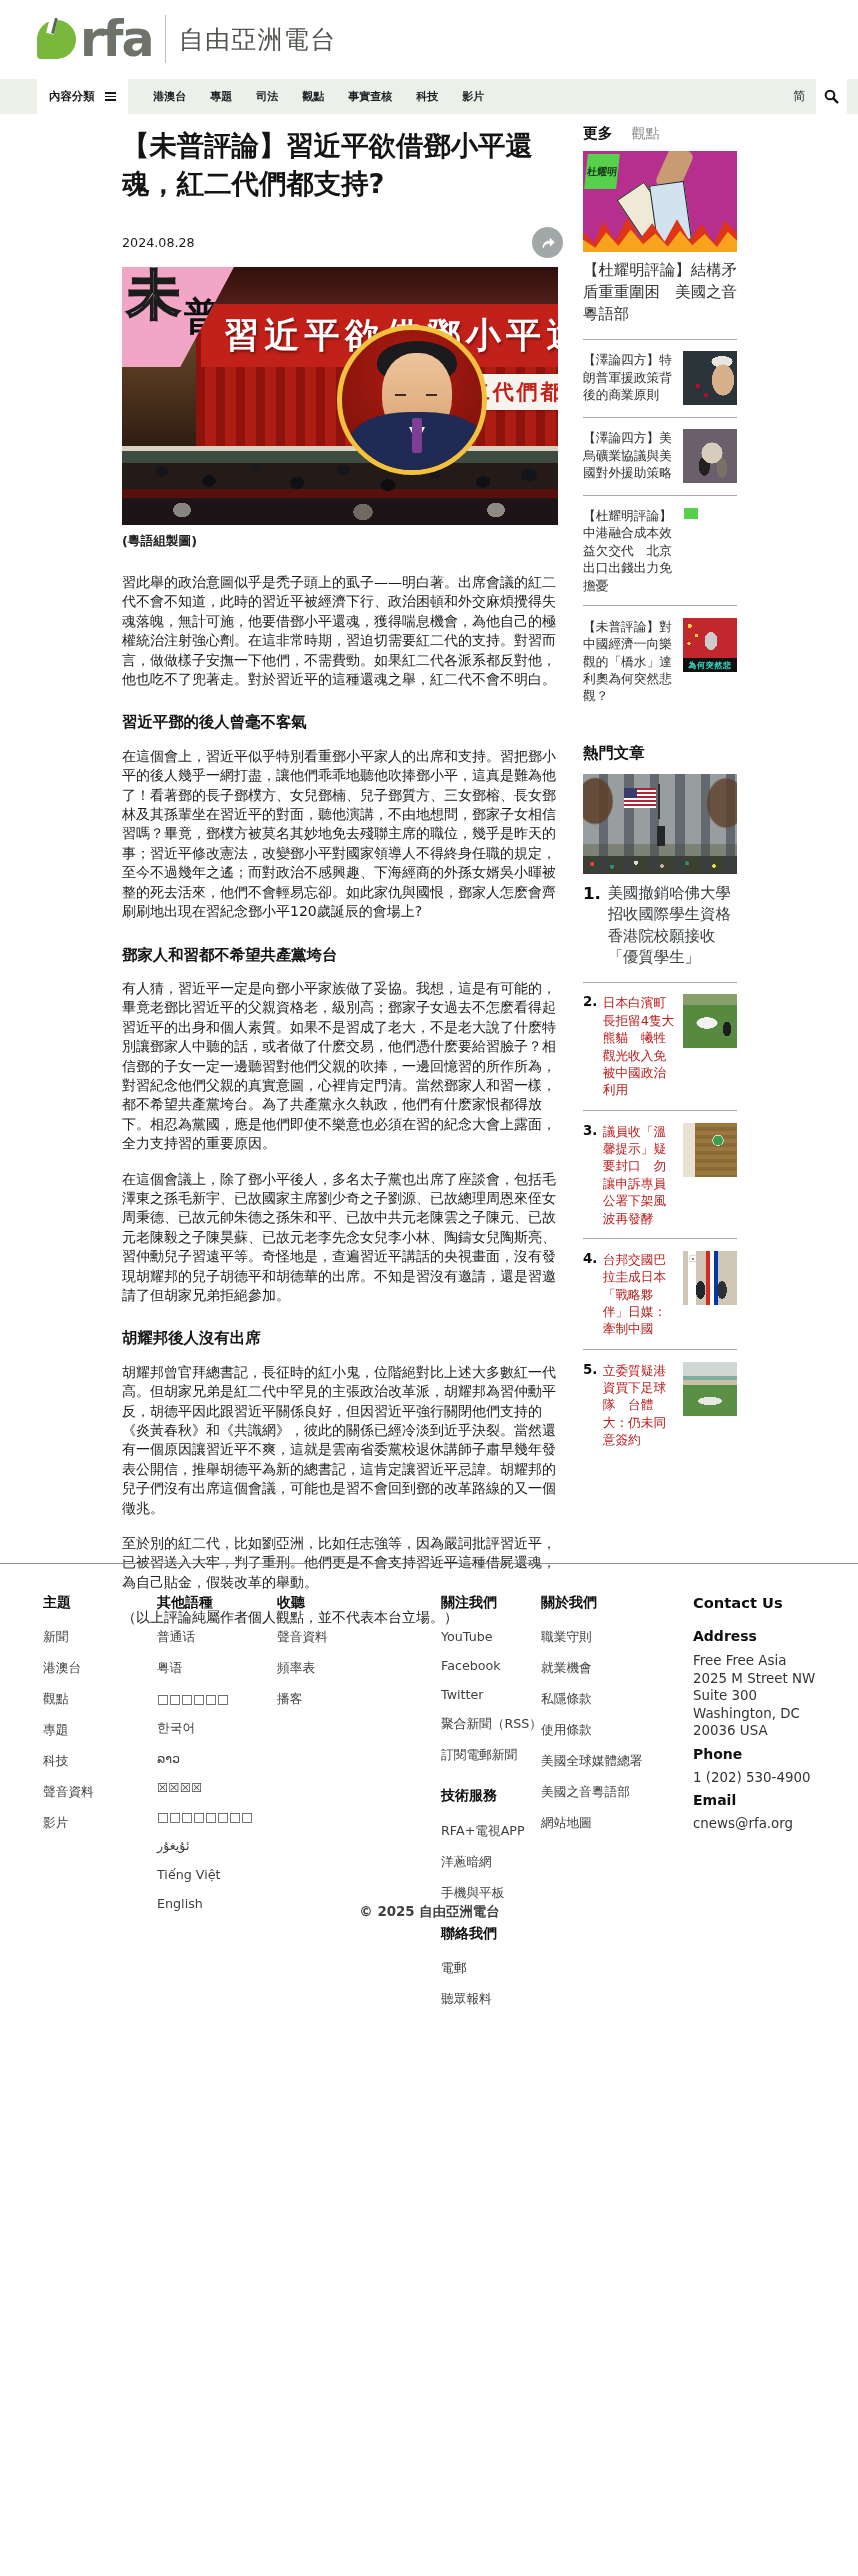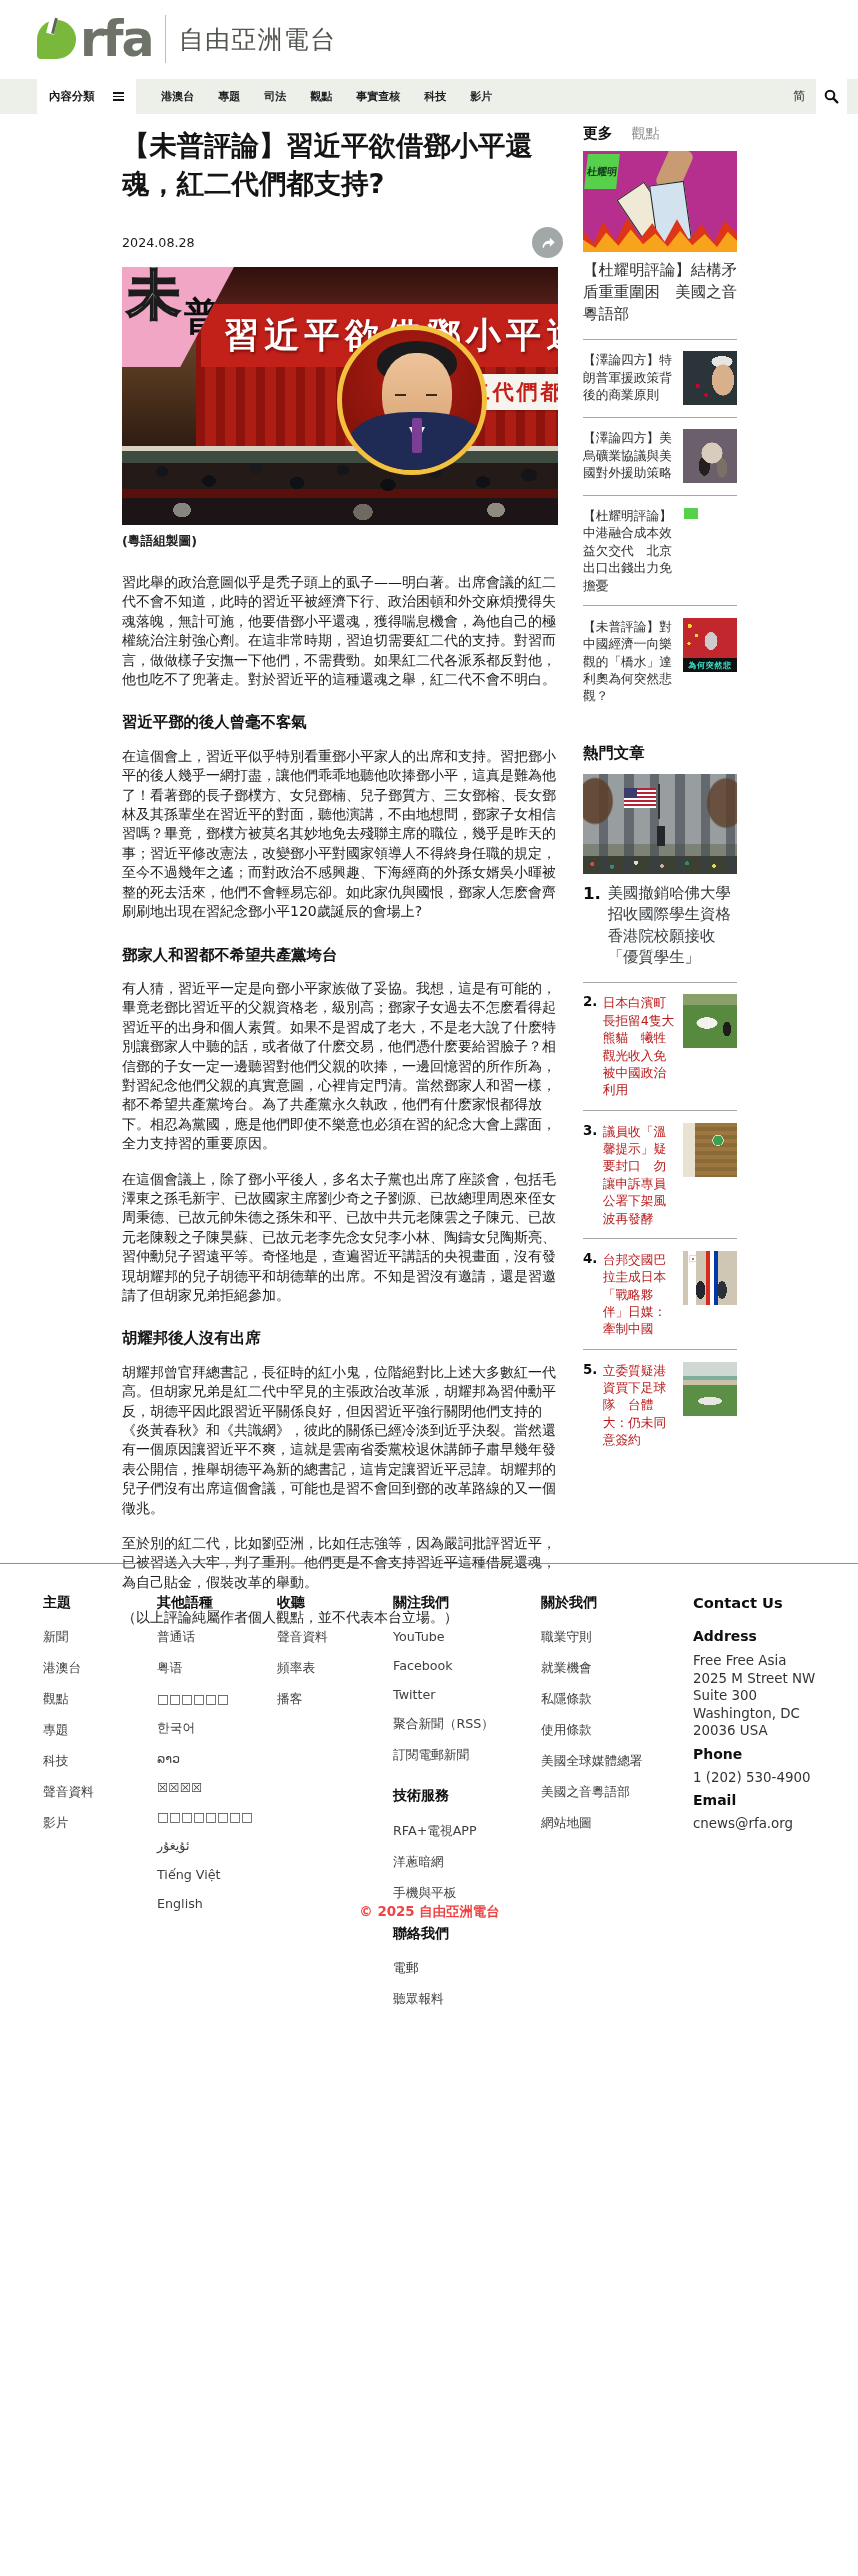--- a/index.html
+++ b/index.html
@@ -13,21 +13,21 @@
   .site-header { position:absolute; top:0; left:0; width:859px; height:79px; background:#fff; }
   .logo-wrap { position:absolute; left:37px; top:14.7px; display:flex; align-items:center; }
   .leaf { width:39px; height:39px; background:#79b83a; border-radius:50% 50% 50% 4px; position:relative; margin-right:4px; }
   .leaf:before { content:""; position:absolute; left:10.7px; top:-2.7px; width:8px; height:17.4px; background:#fff; transform:rotate(14deg); }
   .leaf:after { content:""; position:absolute; left:16px; top:-1.3px; width:3.3px; height:16px; background:#5d6457; transform:rotate(14deg); }
   .logo-rfa { font-size:49px; font-weight:bold; color:#6e7369; letter-spacing:-2px; line-height:1; margin-right:12px; }
   .logo-div { width:0.7px; height:48px; background:#bdbdbd; margin-right:13.4px; }
   .brand { font-size:25px; color:#51564e; letter-spacing:1.3px; }
   
   .nav { position:absolute; top:79px; left:0; width:859px; height:35px; background:#edefe9; display:flex; align-items:center; }
-  .nav-chip { height:35px; background:#fff; display:flex; align-items:center; padding:0 12px; margin-left:37px; gap:18px; cursor:pointer; }
+  .nav-chip { height:35px; background:#fff; display:flex; align-items:center; padding:0 12px; margin-left:37px; gap:10px; cursor:pointer; }
   .nav-chip .lbl { font-size:11.4px; font-weight:bold; color:#14181a; }
   .burger { display:inline-block; }
   .burger span { display:block; width:11.4px; height:1.7px; background:#14181a; margin:2px 0; }
   .nav-items { display:flex; gap:24px; margin-left:25.4px; }
   .nav-item { font-size:11px; font-weight:600; color:#1d2124; cursor:pointer; }
   .nav-right { margin-left:auto; display:flex; align-items:center; gap:10.7px; margin-right:12px; }
   .lang-toggle { font-size:12px; color:#1d2124; cursor:pointer; }
   .search-chip { width:31px; height:35px; background:#fff; display:flex; align-items:center; justify-content:center; cursor:pointer; }
   
   .article { position:absolute; left:122px; top:127px; width:441px; }
@@ -160,28 +160,28 @@
   .t-ball { background:radial-gradient(ellipse 20px 6.7px at 27px 39px,#e8e8e2 60%,transparent 61%),
             linear-gradient(90deg,transparent 0 6.7px,#5f9e94 6.7px,transparent 6.7px),
             linear-gradient(#cfd8d2 0 26%,#7fae9e 26% 34%,#c9c0a8 34% 42%,#5c8f46 42% 100%); }
   
   .footer-divider { position:absolute; top:1563px; left:0; width:859px; height:1.3px; background:#8f8f8f; }
   .footer { position:absolute; top:1594px; left:0; width:859px; }
   .fcol { position:absolute; top:0; }
   .fcol h3 { font-size:14px; font-weight:bold; color:#101010; margin-bottom:17.4px; }
   .fcol ul { list-style:none; }
   .fcol li { font-size:12.7px; color:#3f3f3f; margin-bottom:14px; cursor:pointer; }
-  .fgroup { margin-bottom:23px; }
+  .fgroup { margin-bottom:23px;margin-left:48px; }
   .c1 { left:43px; } .c2 { left:157px; } .c3 { left:277px; } .c4 { left:393px; } .c5 { left:541px; } .c6 { left:693px; }
   .c6 h3 { font-size:14.7px; }
   .c6 h4 { font-size:14px; font-weight:bold; color:#101010; margin:6.7px 0 8px; }
   .c6 .addr div { font-size:13.4px; color:#333; line-height:17.4px; }
   .c6 .val { font-size:13.4px; color:#333; }
   .copyright { position:absolute; top:1903px; left:0; width:859px; text-align:center;
-    font-size:13.4px; font-weight:bold; color:#ef4444; }
+    font-size:13.4px; font-weight:bold; color:#404040; }
 </style>
 </head>
 <body>
 
 <div class="site-header">
   <div class="logo-wrap">
     <div class="leaf"></div>
     <div class="logo-rfa">rfa</div>
     <div class="logo-div"></div>
     <div class="brand">自由亞洲電台</div>

